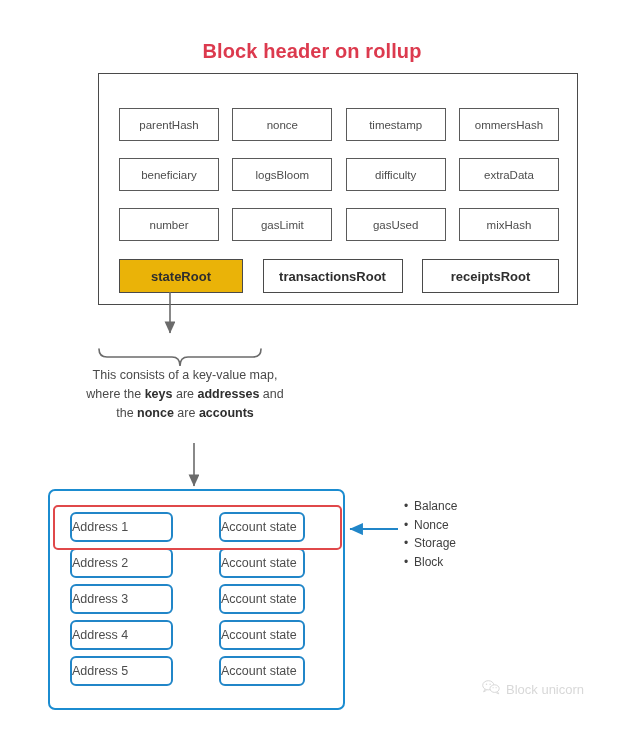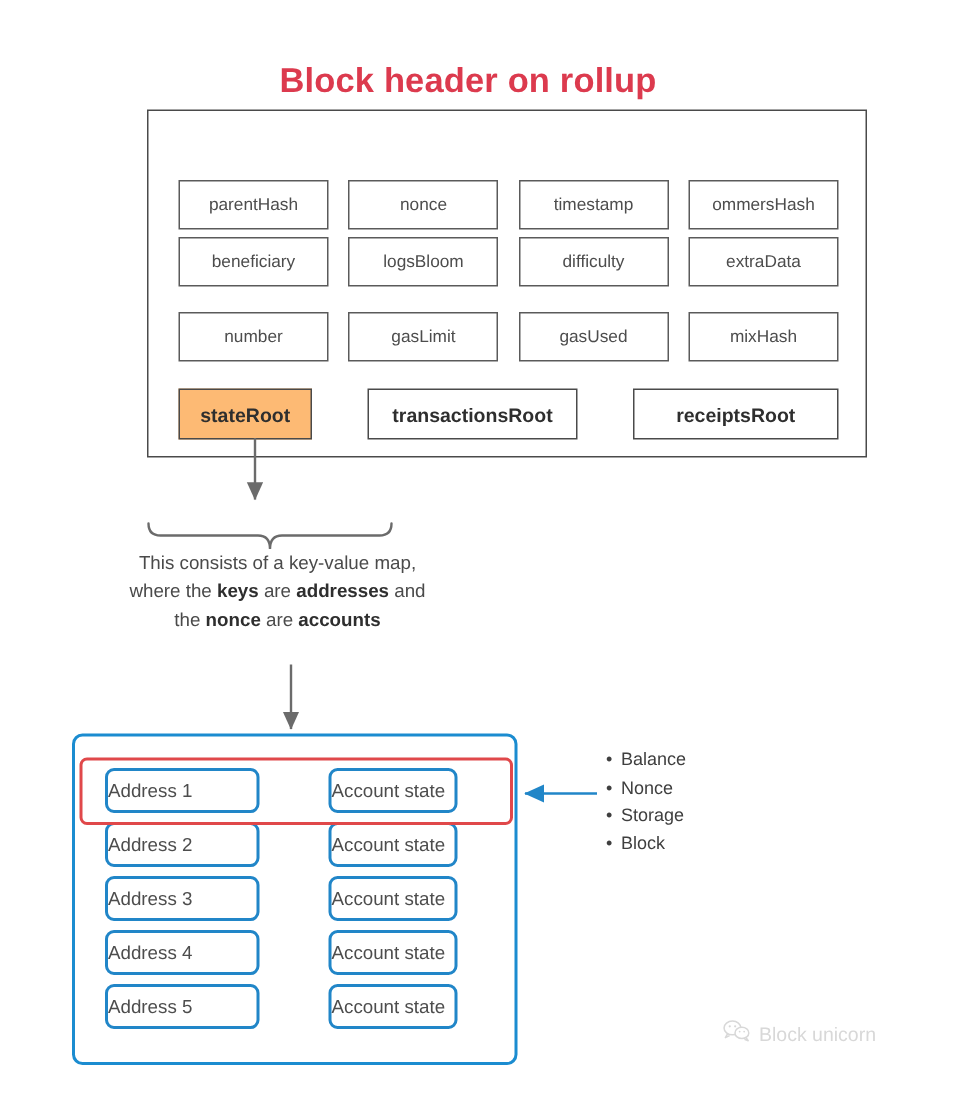--- a/index.html
+++ b/index.html
@@ -16,21 +16,21 @@
     overflow: hidden;
   }
 
   
   .diagram-title {
     position: absolute;
     left: 0;
     top: 40px;
     width: 624px;
     text-align: center;
-    font-size: 23px;
+    font-size: 20px;
     font-weight: bold;
     color: #dc3a4e;
     letter-spacing: 0.1px;
   }
 
   
   .header-container {
     position: absolute;
     left: 98px;
     top: 73px;
@@ -41,21 +41,21 @@
     box-sizing: border-box;
   }
 
   .field-row {
     position: absolute;
     left: 20px;
     width: 440px;
     display: flex;
     justify-content: space-between;
   }
-  .field-row.r1 { top: 34px; margin-top: 12px; }
+  .field-row.r1 { top: 34px; }
   .field-row.r2 { top: 84px; }
   .field-row.r3 { top: 134px; }
 
   .field-box {
     width: 100px;
     height: 33px;
     border: 1.4px solid #5a5a5a;
     background: #ffffff;
     box-sizing: border-box;
     display: flex;
@@ -80,22 +80,22 @@
     background: #ffffff;
     box-sizing: border-box;
     display: flex;
     align-items: center;
     justify-content: center;
     font-size: 13px;
     font-weight: bold;
     color: #2e2e2e;
   }
   .root-box.state {
-    width: 89px;
-    background: #fdba74;
+    width: 124px;
+    background: #eab308;
   }
   .root-box.tx { width: 140px; justify-content: center; }
   .root-box.rc { width: 137px; }
 
   
   .overlay {
     position: absolute;
     left: 0;
     top: 0;
     width: 641px;

